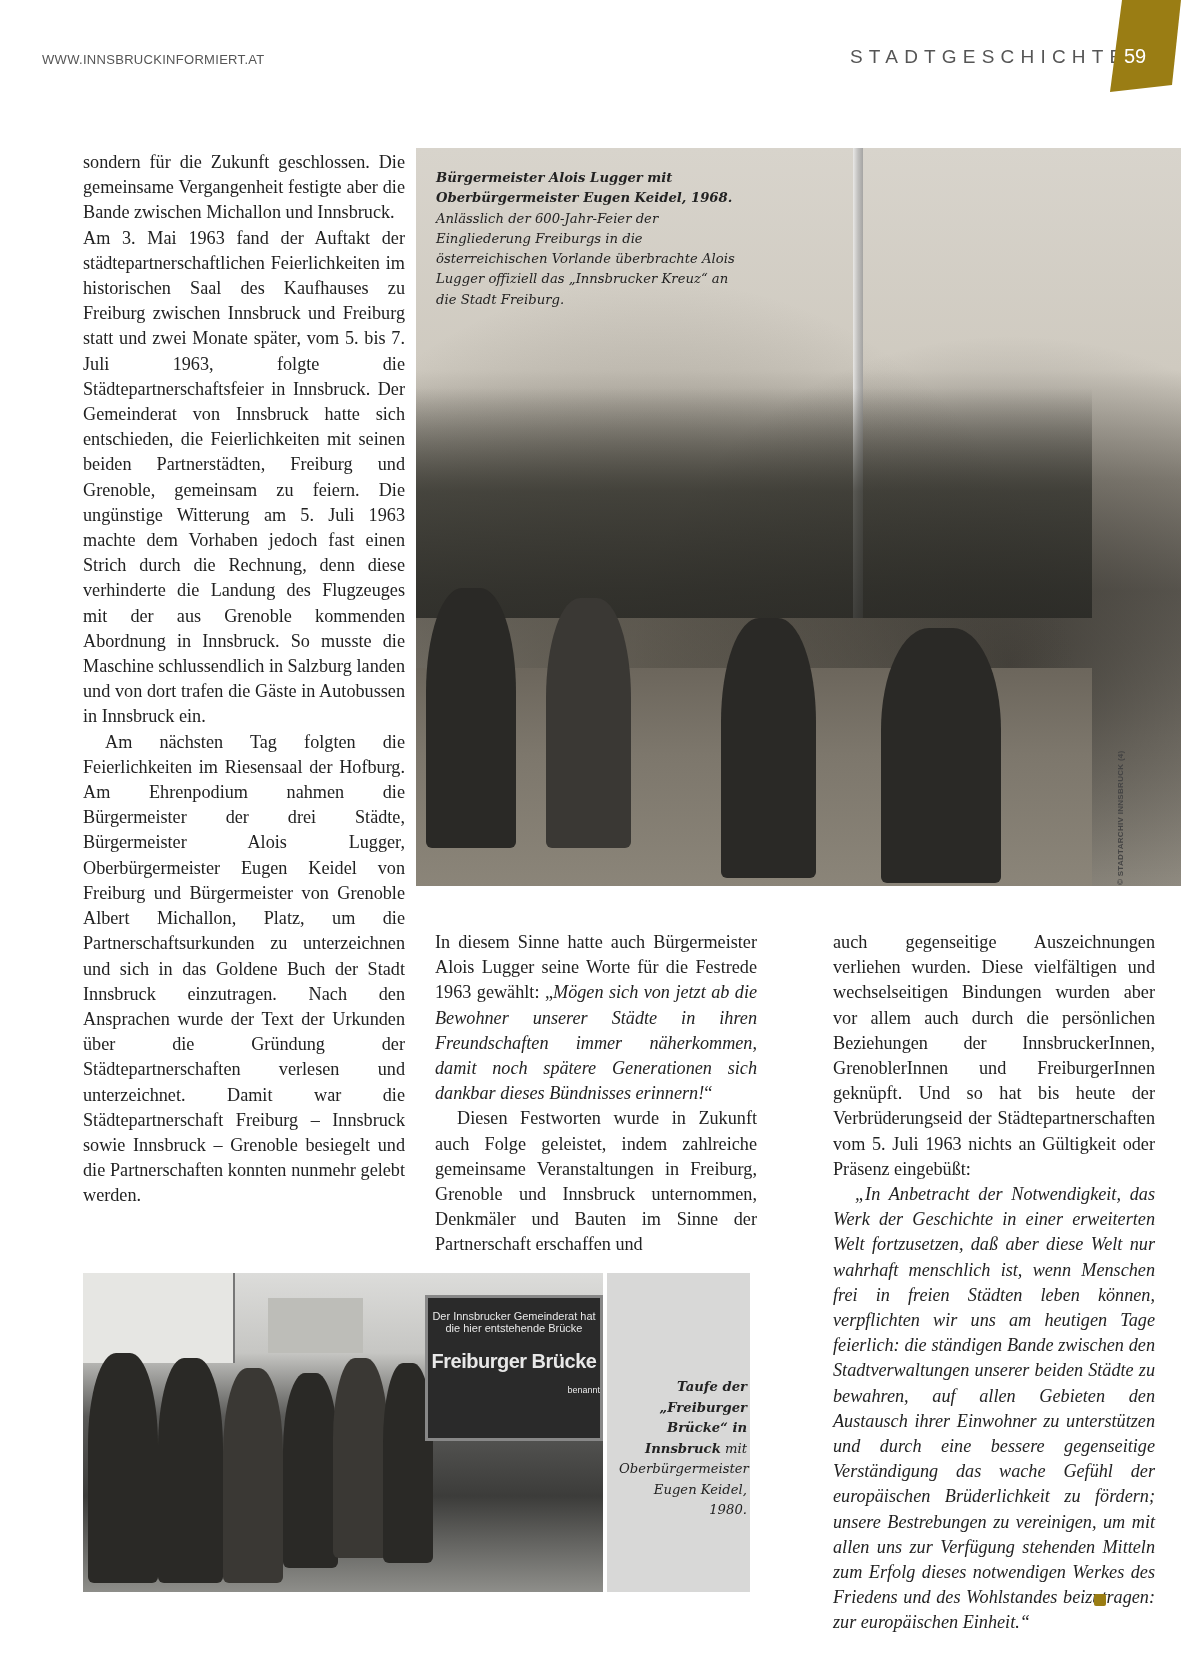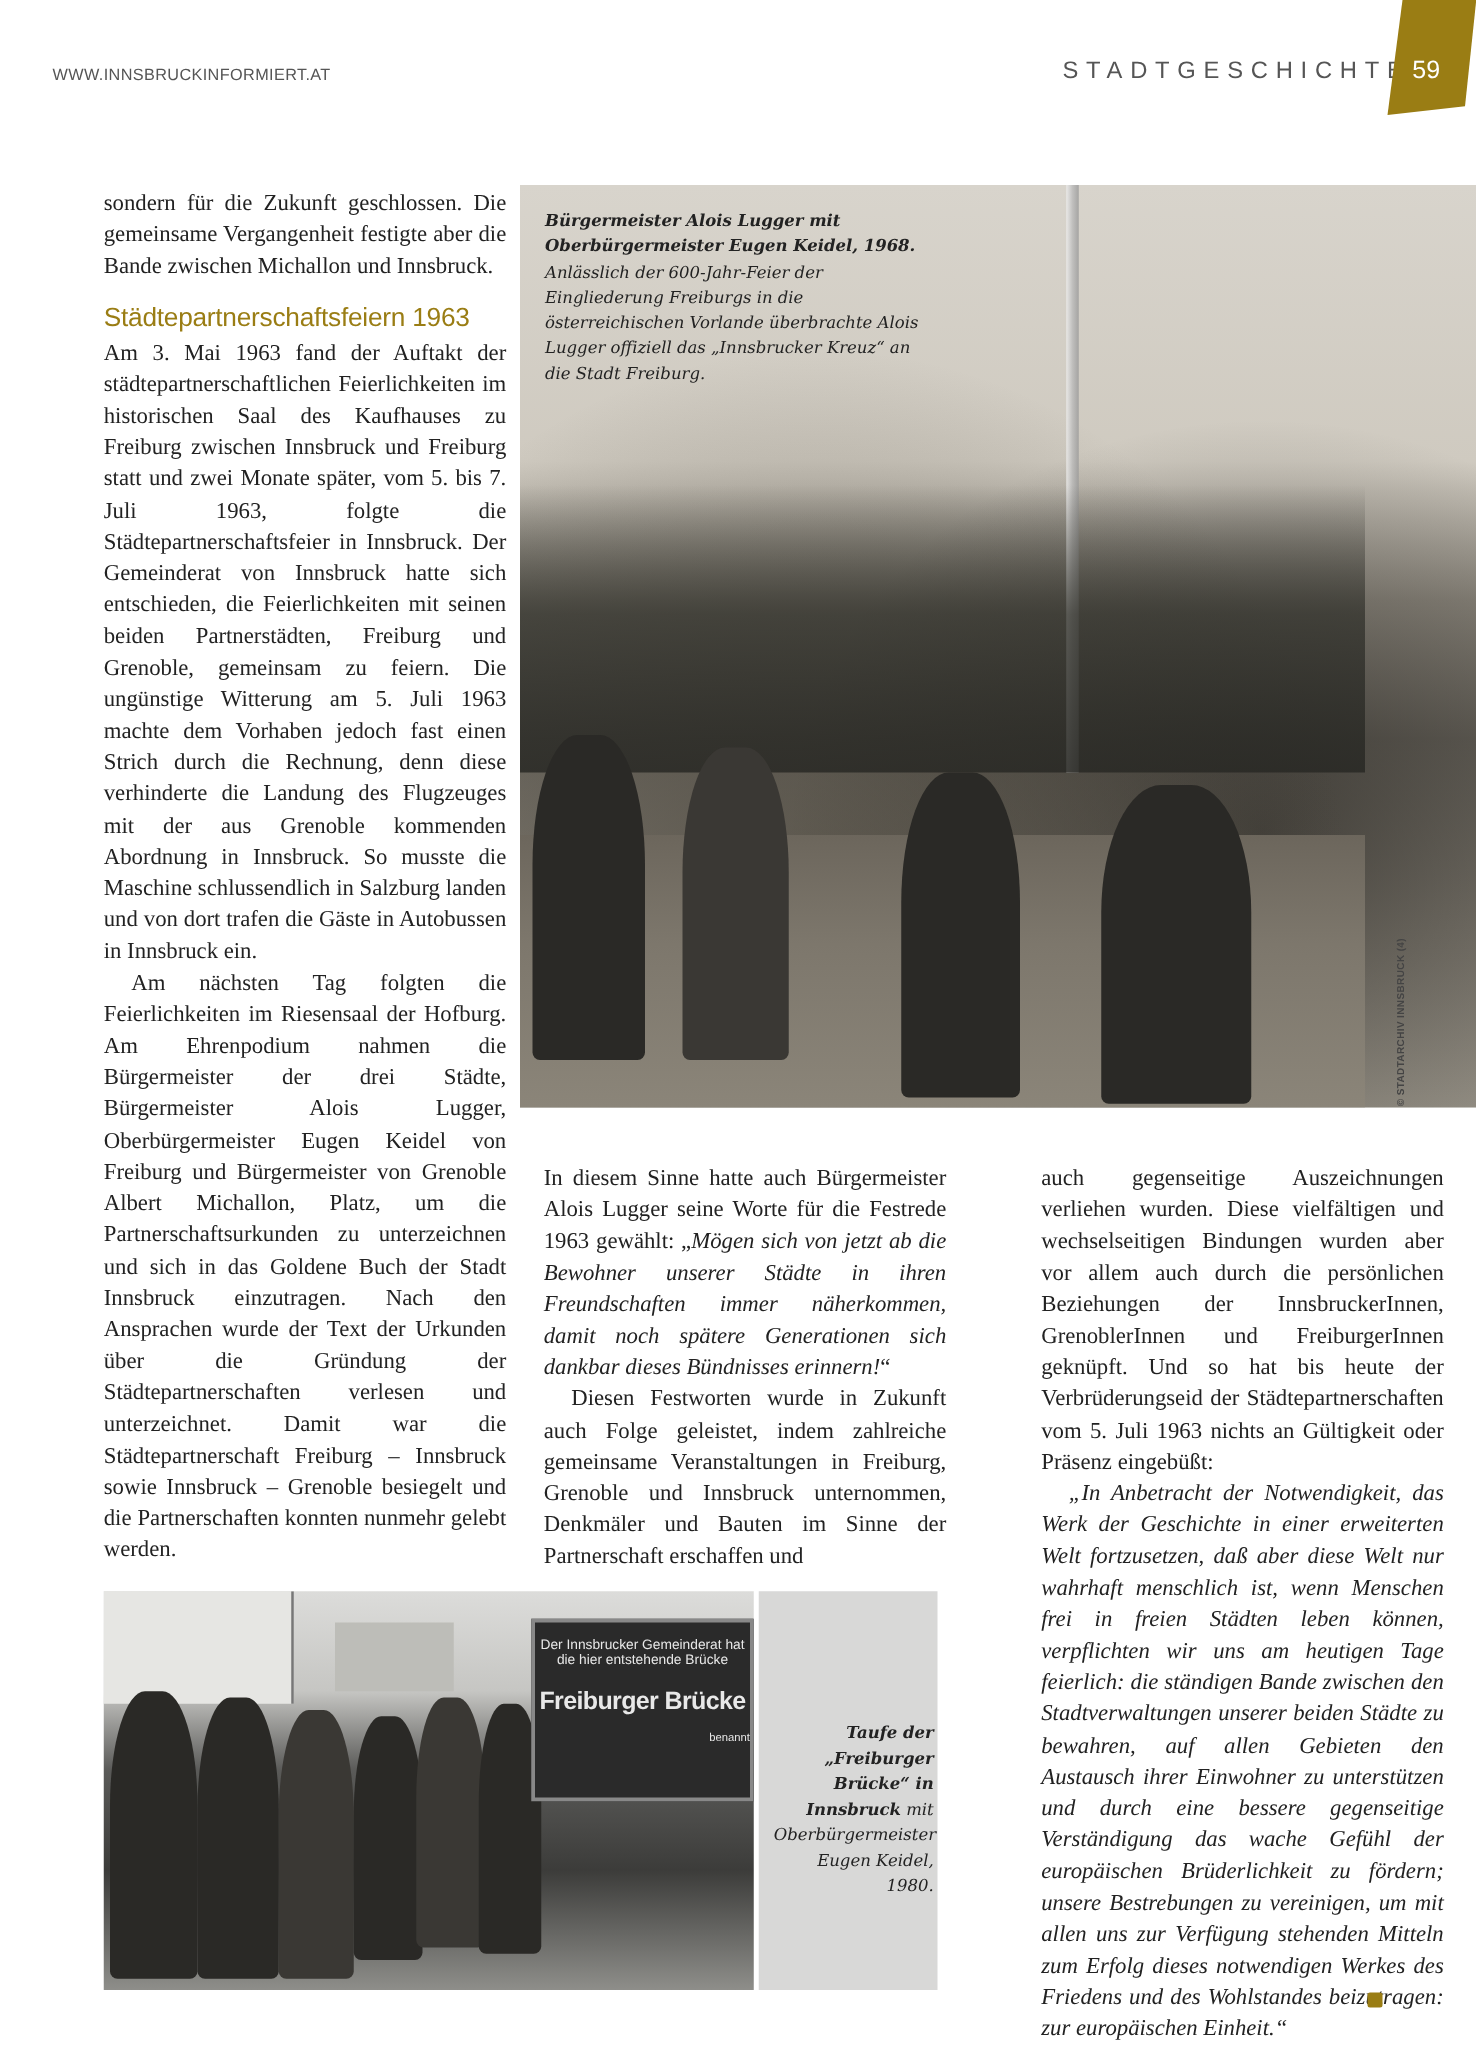--- a/index.html
+++ b/index.html
@@ -16,21 +16,21 @@
   }
   .section-title {
     left:850px; top:46px; font-family:"Liberation Sans", sans-serif;
     font-size:19px; letter-spacing:6.2px; color:#555;
   }
   .page-tab {
     left:1108px; top:0; width:73px; height:92px;
   }
   .page-tab svg { position:absolute; left:0; top:0; }
   .page-num {
-    position:absolute; left:16px; top:45px; width:34px; text-align:center;
+    position:absolute; left:16px; top:45px; width:34px; 
     font-family:"Liberation Sans", sans-serif; font-size:20px; color:#fff;
   }
   
   .col {
     font-size:18.2px; line-height:25.2px; text-align:justify; hyphens:manual;
   }
   .col p { margin:0; }
   .col p.indent { text-indent:22px; }
   .col em { font-style:italic; }
   .heading {
@@ -99,21 +99,20 @@
 <div class="abs section-title">STADTGESCHICHTE</div>
 <div class="abs page-tab">
   <svg width="73" height="92" viewBox="0 0 73 92">
     <polygon points="14,0 73,0 64,85 2,92" fill="#9a7d14"></polygon>
   </svg>
   <span class="page-num">59</span>
 </div>
 
 <div class="abs col" style="left:83px; top:150px; width:322px;">
   <p>sondern für die Zukunft geschlossen. Die gemeinsame Vergangenheit festigte aber die Bande zwischen Michallon und Innsbruck.</p>
-  <div class="heading">Städtepartnerschaftsfeiern 1963</div>
   <p>Am 3. Mai 1963 fand der Auftakt der städtepartnerschaftlichen Feierlichkeiten im historischen Saal des Kaufhauses zu Freiburg zwischen Innsbruck und Freiburg statt und zwei Monate später, vom 5. bis 7. Juli 1963, folgte die Städtepartnerschaftsfeier in Innsbruck. Der Gemeinderat von Innsbruck hatte sich entschieden, die Feierlichkeiten mit seinen beiden Partnerstädten, Freiburg und Grenoble, gemeinsam zu feiern. Die ungünstige Witterung am 5. Juli 1963 machte dem Vorhaben jedoch fast einen Strich durch die Rechnung, denn diese verhinderte die Landung des Flugzeuges mit der aus Grenoble kommenden Abordnung in Innsbruck. So musste die Maschine schlussendlich in Salzburg landen und von dort trafen die Gäste in Autobussen in Innsbruck ein.</p>
   <p class="indent">Am nächsten Tag folgten die Feierlichkeiten im Riesensaal der Hofburg. Am Ehrenpodium nahmen die Bürgermeister der drei Städte, Bürgermeister Alois Lugger, Oberbürgermeister Eugen Keidel von Freiburg und Bürgermeister von Grenoble Albert Michallon, Platz, um die Partnerschaftsurkunden zu unterzeichnen und sich in das Goldene Buch der Stadt Innsbruck einzutragen. Nach den Ansprachen wurde der Text der Urkunden über die Gründung der Städtepartnerschaften verlesen und unterzeichnet. Damit war die Städtepartnerschaft Freiburg – Innsbruck sowie Innsbruck – Grenoble besiegelt und die Partnerschaften konnten nunmehr gelebt werden.</p>
 </div>
 
 <div class="abs photo-top">
   <div class="pole"></div>
   <div class="trees"></div>
   <div class="hill"></div>
   <div class="figure" style="left:10px; top:440px; width:90px; height:260px;"></div>
   <div class="figure light" style="left:130px; top:450px; width:85px; height:250px;"></div>

